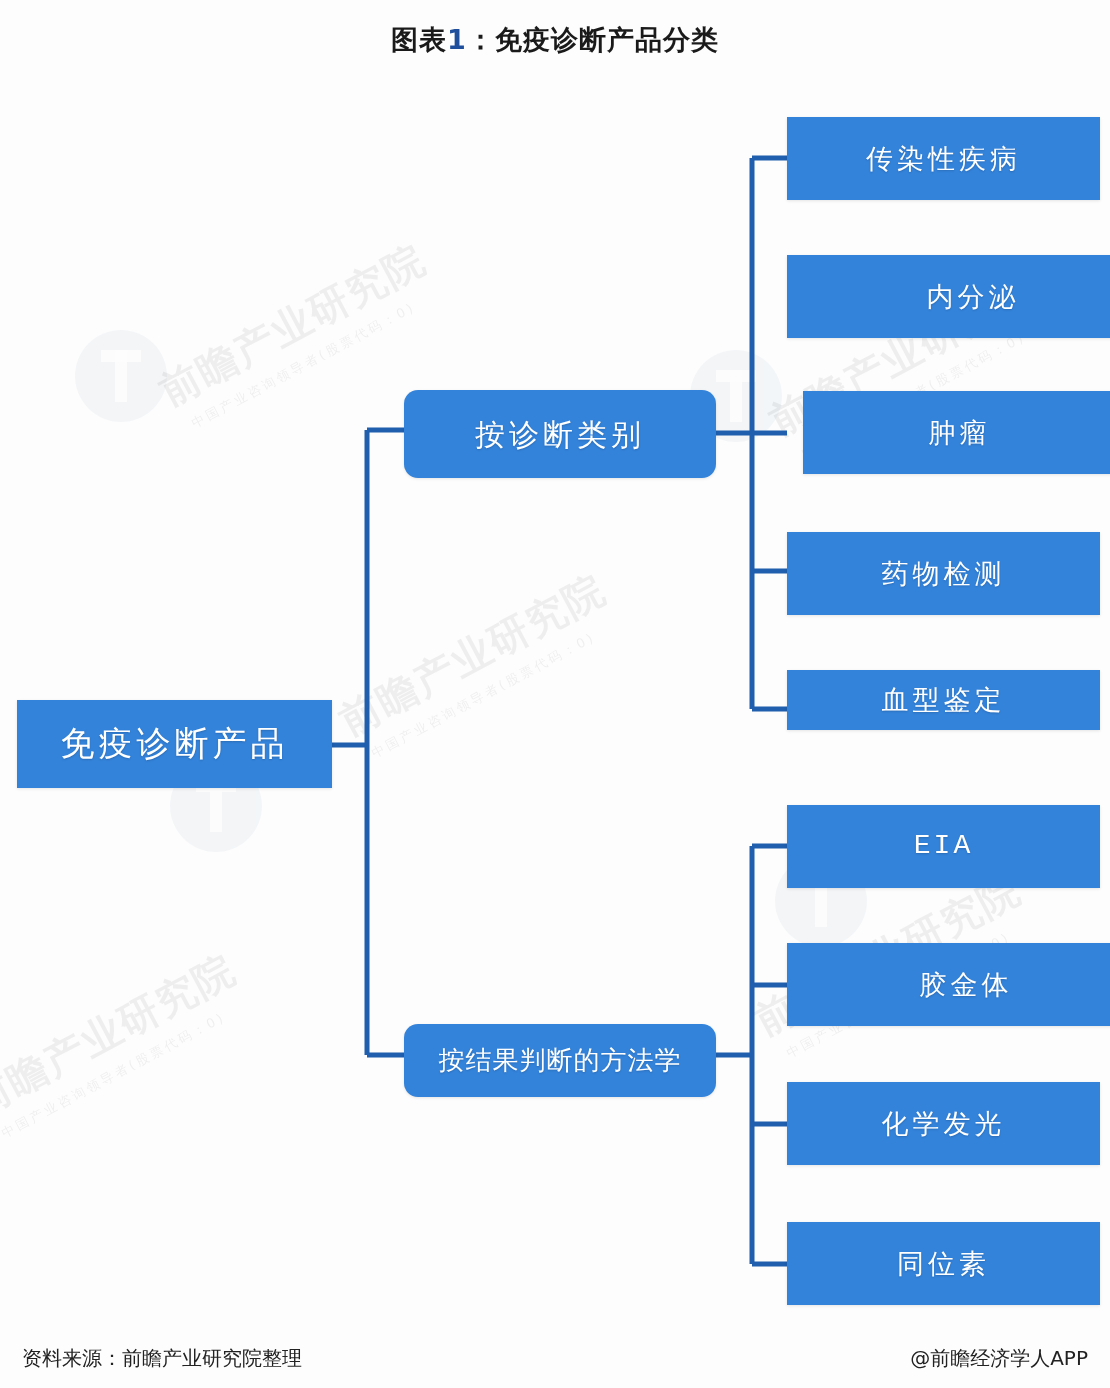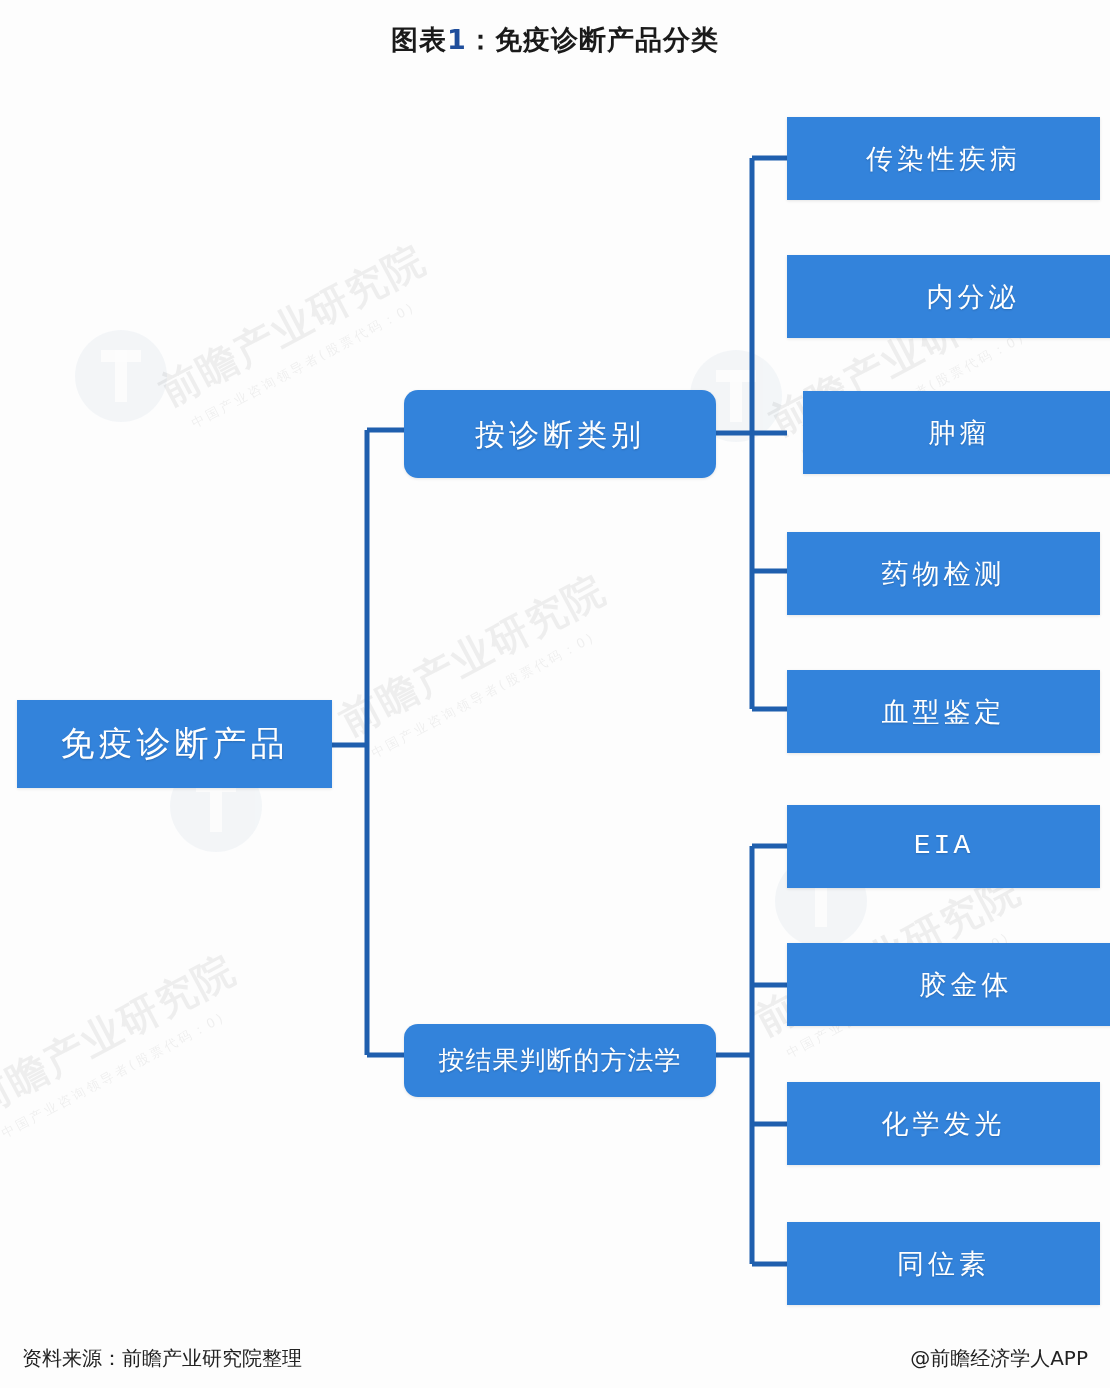--- a/index.html
+++ b/index.html
@@ -228,21 +228,21 @@
   </div>
   <div class="node leaf" style="left:787px; top:255px; width:372px; height:83px;">
     <span>内分泌</span>
   </div>
   <div class="node leaf" style="left:787px; top:391px; width:313px; height:83px;margin-left:16px;">
     <span>肿瘤</span>
   </div>
   <div class="node leaf" style="left:787px; top:532px; width:313px; height:83px;">
     <span>药物检测</span>
   </div>
-  <div class="node leaf" style="left:787px; top:670px; width:313px; height:83px;">
+  <div class="node leaf" style="left:787px; top:670px; width:313px; height:60px;">
     <span>血型鉴定</span>
   </div>
 
   <div class="node leaf latin" style="left:787px; top:805px; width:313px; height:83px;">
     <span>EIA</span>
   </div>
   <div class="node leaf" style="left:787px; top:943px; width:358px; height:83px;">
     <span>胶金体</span>
   </div>
   <div class="node leaf" style="left:787px; top:1082px; width:313px; height:83px;">

